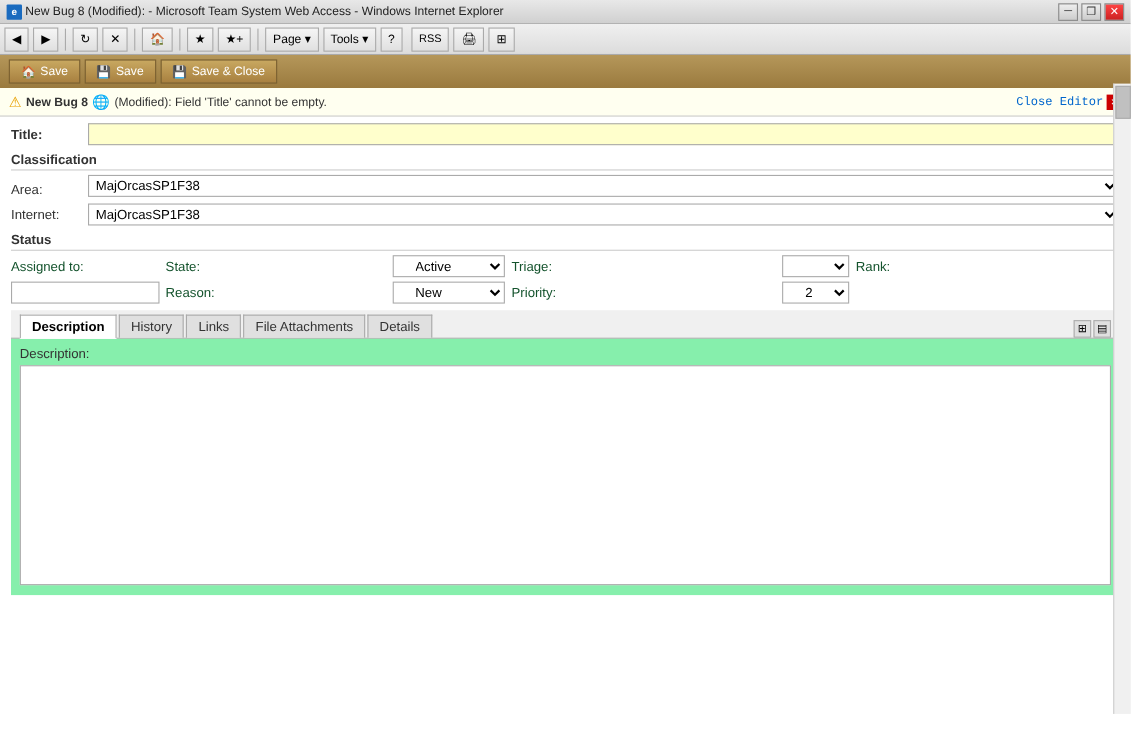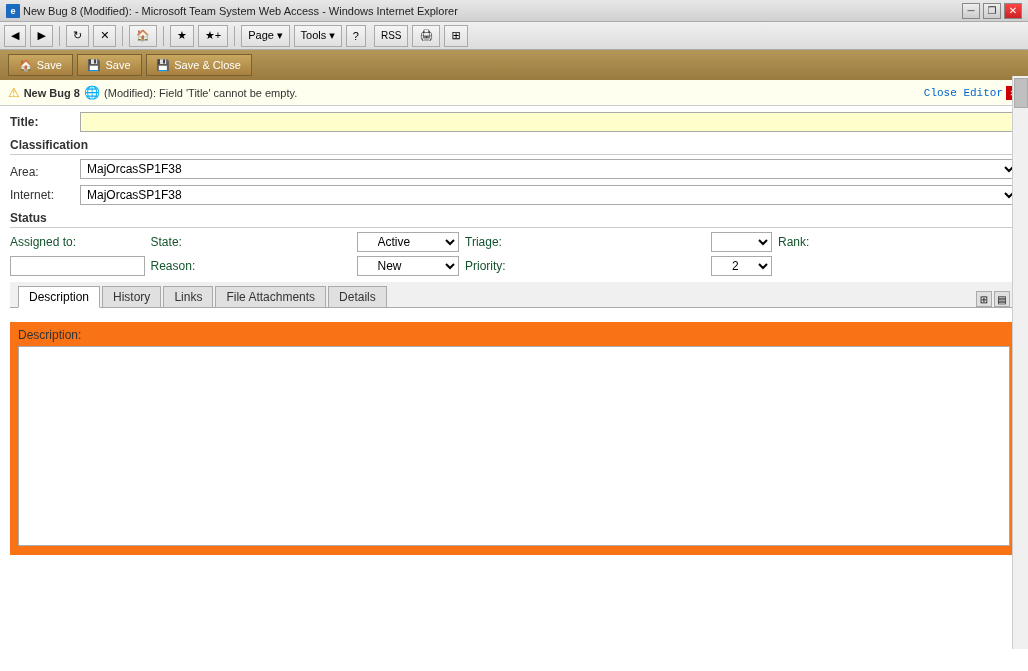--- a/index.html
+++ b/index.html
@@ -163,35 +163,34 @@
       background: #e0e0e0;
       font-size: 12px;
       cursor: pointer;
       color: #333;
     }
     .tab.active {
       background: #fff;
       border-bottom: 1px solid #fff;
       margin-bottom: -1px;
       color: #000;
-      font-weight: normal;
+      font-weight: bold;
     }
     .tab-actions { margin-left: auto; display: flex; gap: 2px; }
     .tab-action-btn {
       width: 16px; height: 16px; border: 1px solid #aaa;
       background: #e0e0e0; display: flex; align-items: center;
       justify-content: center; cursor: pointer; font-size: 10px;
     }
 
     
     .description-panel {
       padding: 6px 8px;
-      background: #f97316;
+      background: #86efac;
       flex: 1;
-      margin-top: 14px;
     }
     .desc-label { font-size: 12px; color: #333; margin-bottom: 4px; }
     .desc-textarea {
       width: 100%;
       height: 200px;
       border: 1px solid #aaa;
       font-size: 12px;
       padding: 4px;
       resize: none;
       background: #fff;

